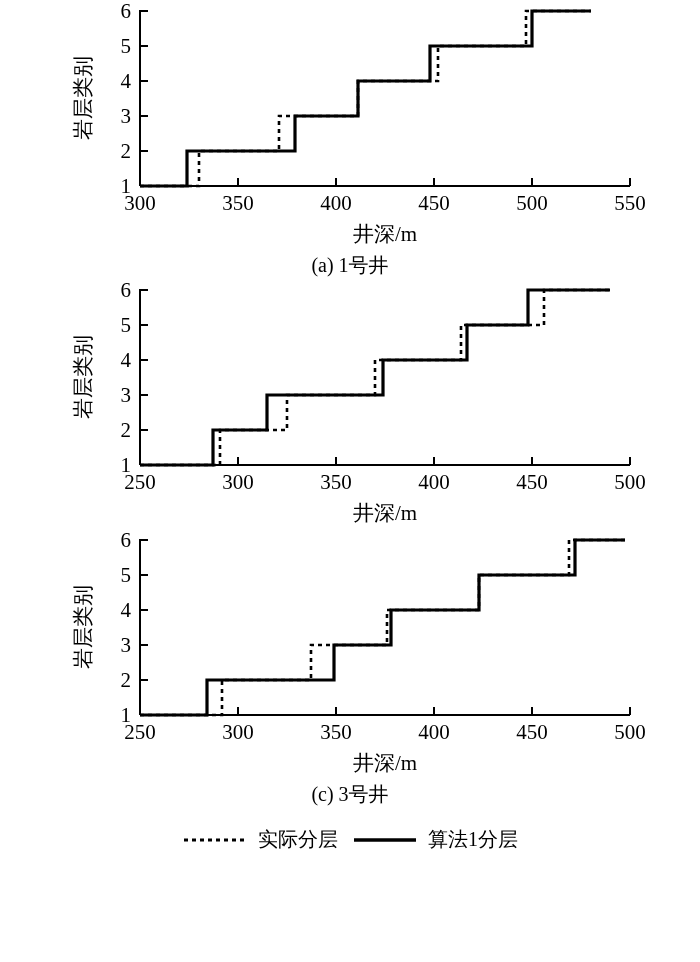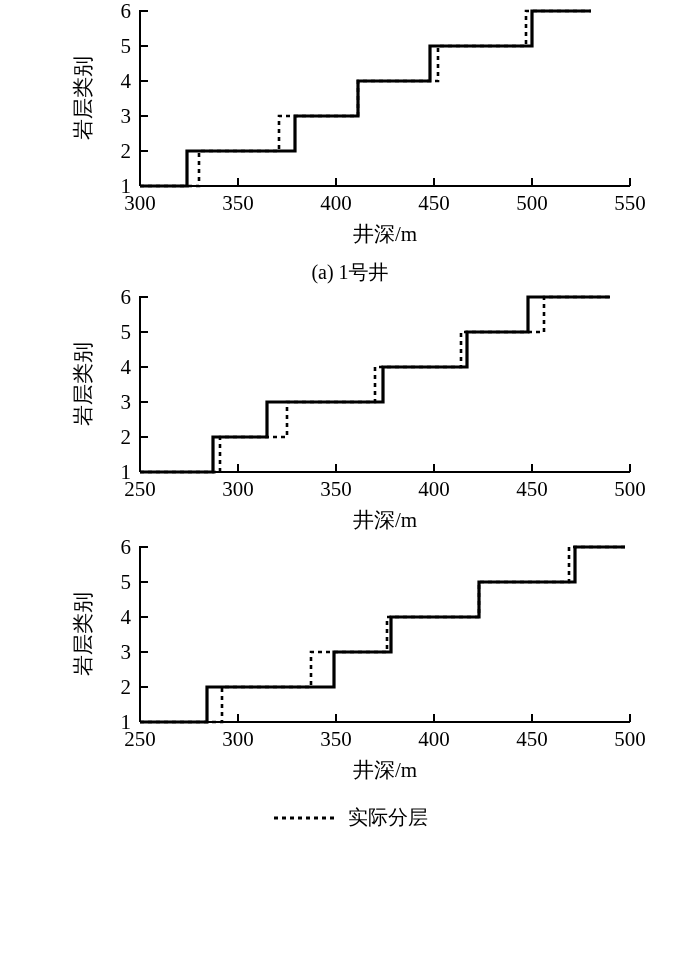--- a/index.html
+++ b/index.html
@@ -26,21 +26,21 @@
   }
   .panel-svg-wrap {
     width: 700px;
     display: block;
   }
   .caption {
     text-align: center;
     font-size: 20px;
     font-family: "Liberation Serif", serif;
     letter-spacing: 0px;
-    margin-top: 9px;
+    margin-top: 2px;
   }
   .legend {
     display: flex;
     align-items: center;
     justify-content: center;
     gap: 14px;
     margin-top: 18px;
     font-size: 20px;
   }
   .legend-item {
@@ -191,24 +191,31 @@
         <text x="336" y="210" text-anchor="middle">350</text>
         <text x="434" y="210" text-anchor="middle">400</text>
         <text x="532" y="210" text-anchor="middle">450</text>
         <text x="630" y="210" text-anchor="middle">500</text>
       </g>
       <text class="axis-title" x="385" y="241" text-anchor="middle">井深/m</text>
       <text class="axis-title" x="90" y="98" text-anchor="middle" transform="rotate(-90 90 98)">岩层类别</text>
       <polyline fill="none" stroke="#000" stroke-width="2.6" stroke-dasharray="4,4" points="140,186 222,186 222,151 311,151 311,116 387,116 387,81 479,81 479,46 569,46 569,11 625,11"></polyline>
       <polyline fill="none" stroke="#000" stroke-width="3.2" points="140,186 207,186 207,151 334,151 334,116 391,116 391,81 479,81 479,46 575,46 575,11 625,11"></polyline>
     </svg>
+    <div class="caption">(c) 3号井</div>
   </div>
 
   <div class="legend">
     <div class="legend-item">
       <svg width="66" height="14">
         <line x1="2" y1="7" x2="64" y2="7" stroke="#000" stroke-width="3" stroke-dasharray="4,4"></line>
       </svg>
       <span class="legend-label">实际分层</span>
     </div>
+    <div class="legend-item">
+      <svg width="66" height="14">
+        <line x1="2" y1="7" x2="64" y2="7" stroke="#000" stroke-width="3.4"></line>
+      </svg>
+      <span class="legend-label">算法1分层</span>
+    </div>
   </div>
 
 </div>
 
 </body></html>

